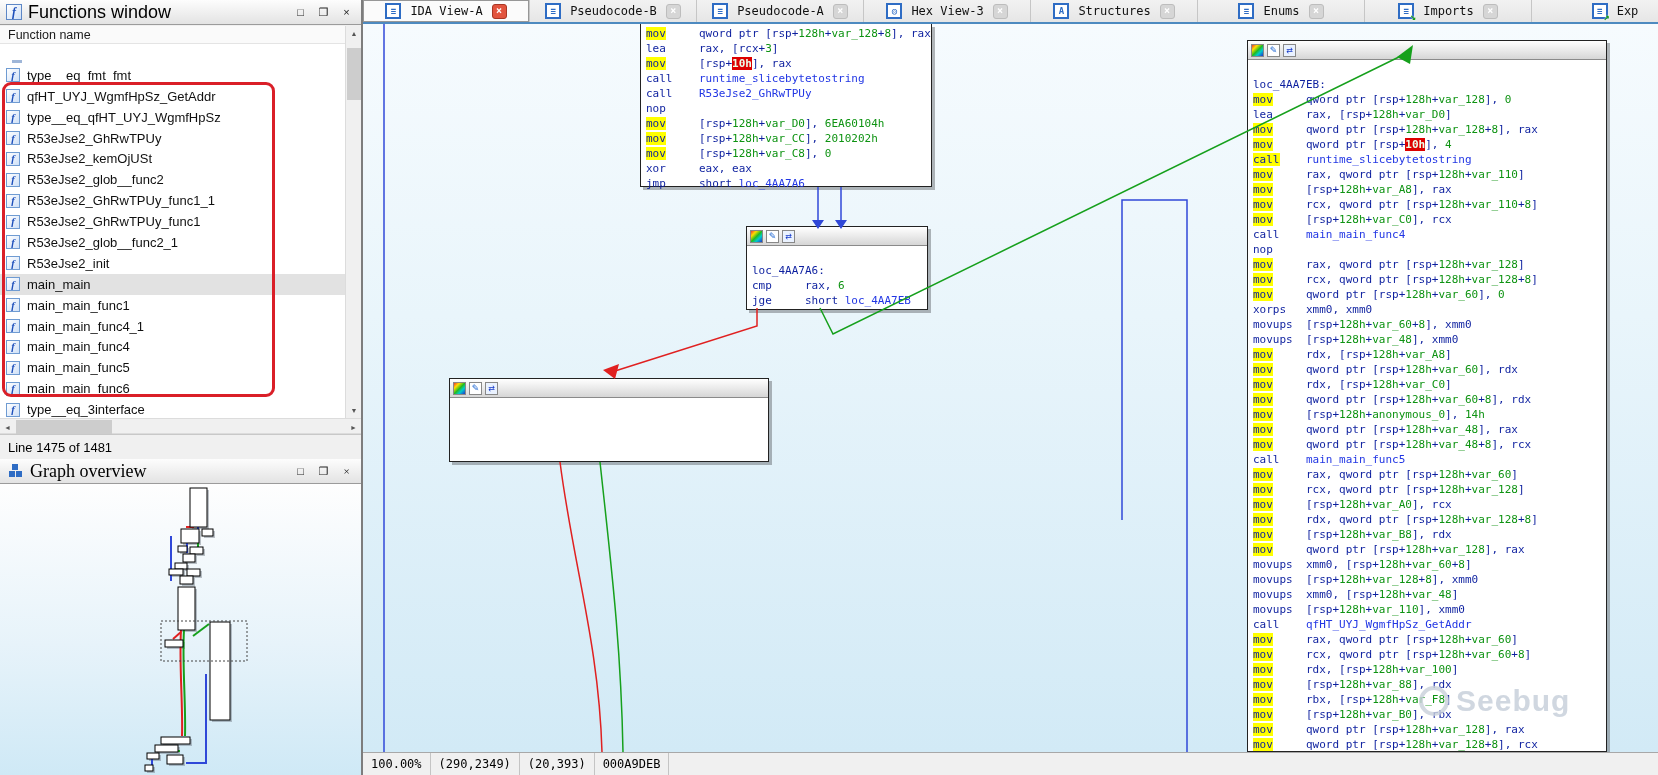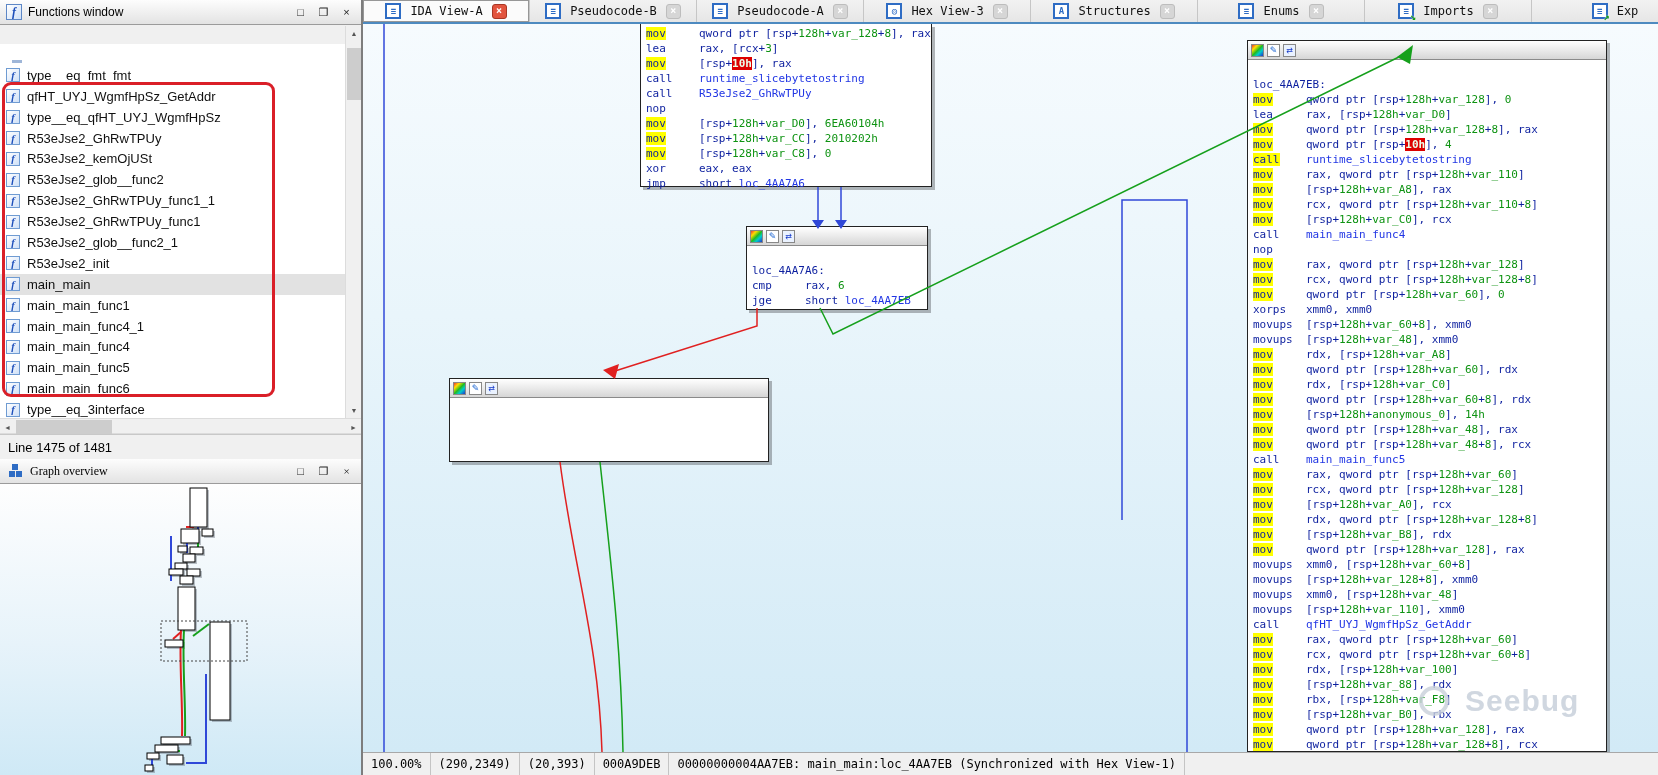--- a/index.html
+++ b/index.html
@@ -10,21 +10,21 @@
     --yellow:#ffff00; --redhl:#dd0000; --green:#0e9312; --navy:#0c1f9f;
     --name:#2136e4; --edgeb:#3048d8; --edgeg:#16a01c; --edger:#e02020; --annred:#da1f28;
   }
 
   
   #left { position:absolute; left:0; top:0; width:363px; height:775px;
           background:#f0f0f0; border-right:2px solid #7d7d7d; }
   .ptitle { position:absolute; left:0; width:361px; height:25px;
             background:linear-gradient(#fdfdfd,#e3e3e3); border-bottom:1px solid #9b9b9b;
             display:flex; align-items:center; gap:6px; padding:0 6px; }
-  .ptitle .t { flex:1; font-size:12px; color:#000; }
+  .ptitle .t { flex:1; font-size:18px; color:#000; }
   .wbtn { width:17px; height:17px; display:grid; place-items:center;
           font-size:11px; color:#222; cursor:default; }
   .fnicon { width:16px; height:16px; border:1px solid #5d87c6;
             background:linear-gradient(135deg,#ffffff,#cfe0f7); color:#1d4fbb;
             font:bold italic 12px "Liberation Serif",serif; display:grid; place-items:center; }
   .mmicon { position:relative; width:6px; height:6px; background:#2e6cc4;
             box-shadow:7px 0 0 #2e6cc4, 3px -7px 0 #2e6cc4; margin:8px 9px 2px 3px; }
 
   #fn-header { position:absolute; left:0; top:26px; width:345px; height:18px;
                background:#fafafa; font-size:12.5px; color:#1a1a1a; padding-left:8px;
@@ -90,21 +90,21 @@
   .ic-nav { background:#eaf2ff; color:#1538c8; font-size:8px; }
   .gbody { font-family:"DejaVu Sans Mono",monospace; font-size:11px; line-height:15px;
            color:var(--navy); padding:2px 5px; white-space:pre; overflow:hidden; }
   .crow { white-space:pre; }
   .hl { background:var(--yellow); }
   .rhl { background:var(--redhl); color:#eaffea;font-weight:bold; }
   .nm { color:var(--name); }
   .gr { color:var(--green); }
 
   #watermark { position:absolute; left:1056px; top:660px; z-index:4; display:flex;
-               align-items:center; gap:16px; pointer-events:none; }
+               align-items:center; gap:7px; pointer-events:none; }
   #watermark .wm-circle { width:30px; height:30px; border:4px solid rgba(200,208,218,.8);
                           border-radius:50%; }
   #watermark .wm-text { font-size:30px; font-weight:bold; color:rgba(200,208,218,.85);
                         letter-spacing:1px; }
 
   #statusbar { position:absolute; left:0; top:752px; width:1295px; height:23px;
                background:#f0f0f0; border-top:1px solid #a8a8a8; display:flex; align-items:stretch;
                font-family:"DejaVu Sans Mono",monospace; font-size:12px; color:#000; }
   #statusbar span { display:flex; align-items:center; padding:0 8px; border-right:1px solid #c4c4c4;text-align:center; }
 </style>
@@ -114,20 +114,21 @@
 <div id="left">
 
   <div class="ptitle" style="top:0">
     <span class="fnicon">f</span>
     <span class="t">Functions window</span>
     <span class="wbtn">□</span>
     <span class="wbtn">❐</span>
     <span class="wbtn">×</span>
   </div>
 
+  <div id="fn-header">Function name</div>
   <div id="fn-list">
       <div class="fn-row">
         <span class="frag"></span>
       </div>
       <div class="fn-row">
         <span class="fnico">f</span>
         <span>type__eq_fmt_fmt</span>
       </div>
       <div class="fn-row">
         <span class="fnico">f</span>
@@ -365,15 +366,14 @@
       <span class="wm-circle"></span>
       <span class="wm-text">Seebug</span>
     </div>
   </div>
 
   <div id="statusbar">
       <span>100.00%</span>
       <span>(290,2349)</span>
       <span>(20,393)</span>
       <span>000A9DEB</span>
-      <span>00000000004AA7EB: main_main:loc_4AA7EB (Synchronized with Hex View-1)</span>
     </div>
 </div>
 
 </body></html>

